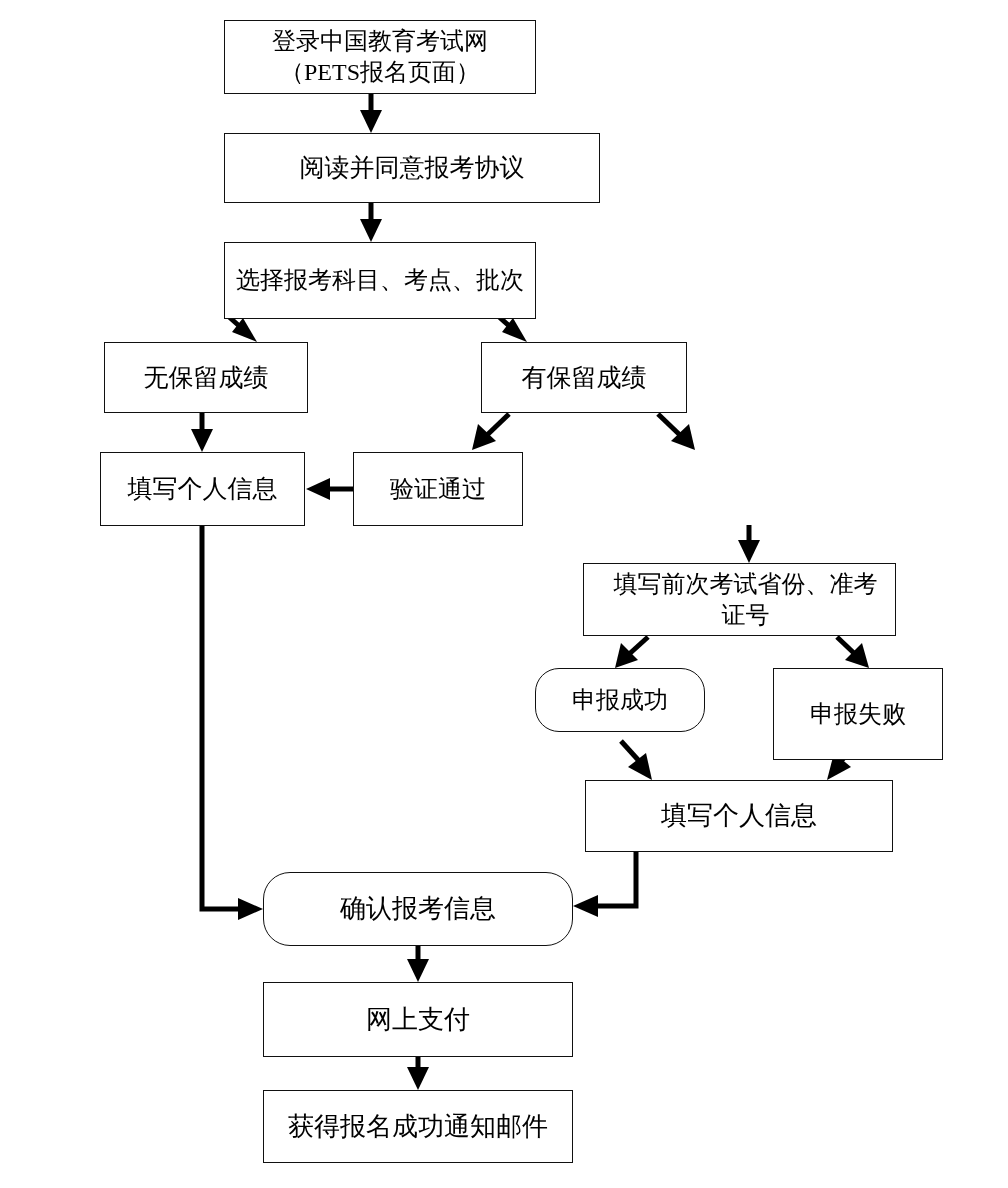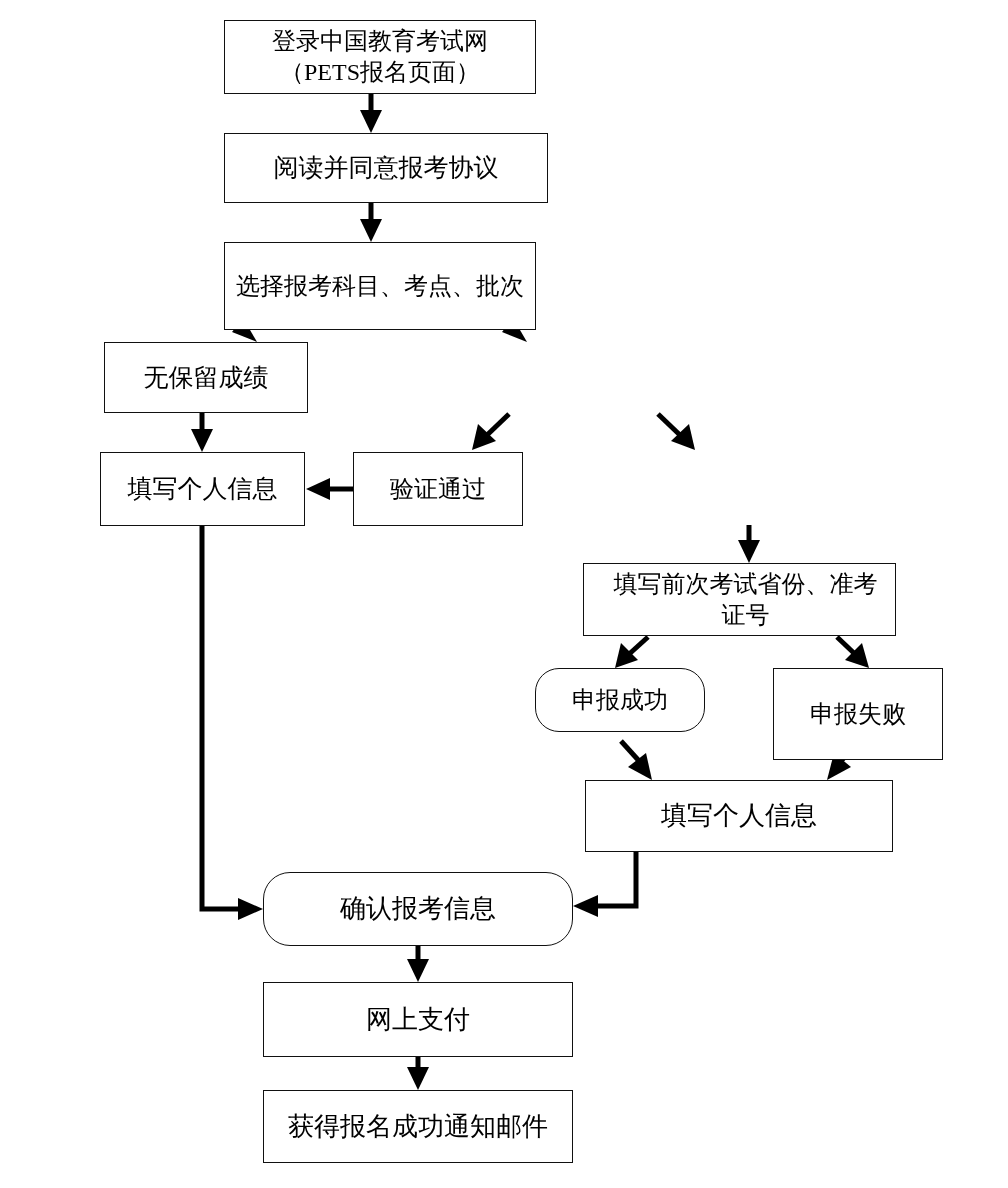--- a/index.html
+++ b/index.html
@@ -144,32 +144,35 @@
       <line class="edge" x1="418" y1="1057" x2="418" y2="1075"></line>
       <polygon class="ahead" points="418,1090 407,1067 429,1067"></polygon>
     </g>
   </svg>
 
   <div class="node fs-24" style="left:224px; top:20px; width:312px; height:74px;">
     <span class="label">登录中国教育考试网
 （PETS报名页面）</span>
   </div>
 
-  <div class="node fs-25" style="left:224px; top:133px; width:324px; height:70px;">
+  <div class="node fs-25" style="left:224px; top:133px; width:376px; height:70px;">
     <span class="label">阅读并同意报考协议</span>
   </div>
 
-  <div class="node fs-24" style="left:224px; top:242px; width:312px; height:88px;">
+  <div class="node fs-24" style="left:224px; top:242px; width:312px; height:77px;">
     <span class="label">选择报考科目、考点、批次</span>
   </div>
 
   <div class="node fs-25" style="left:104px; top:342px; width:204px; height:71px;">
     <span class="label">无保留成绩</span>
   </div>
 
+  <div class="node fs-25" style="left:481px; top:342px; width:206px; height:71px;">
+    <span class="label">有保留成绩</span>
+  </div>
 
   <div class="node fs-25" style="left:100px; top:452px; width:205px; height:74px;">
     <span class="label">填写个人信息</span>
   </div>
 
   <div class="node fs-24" style="left:353px; top:452px; width:170px; height:74px;">
     <span class="label">验证通过</span>
   </div>
 
 

